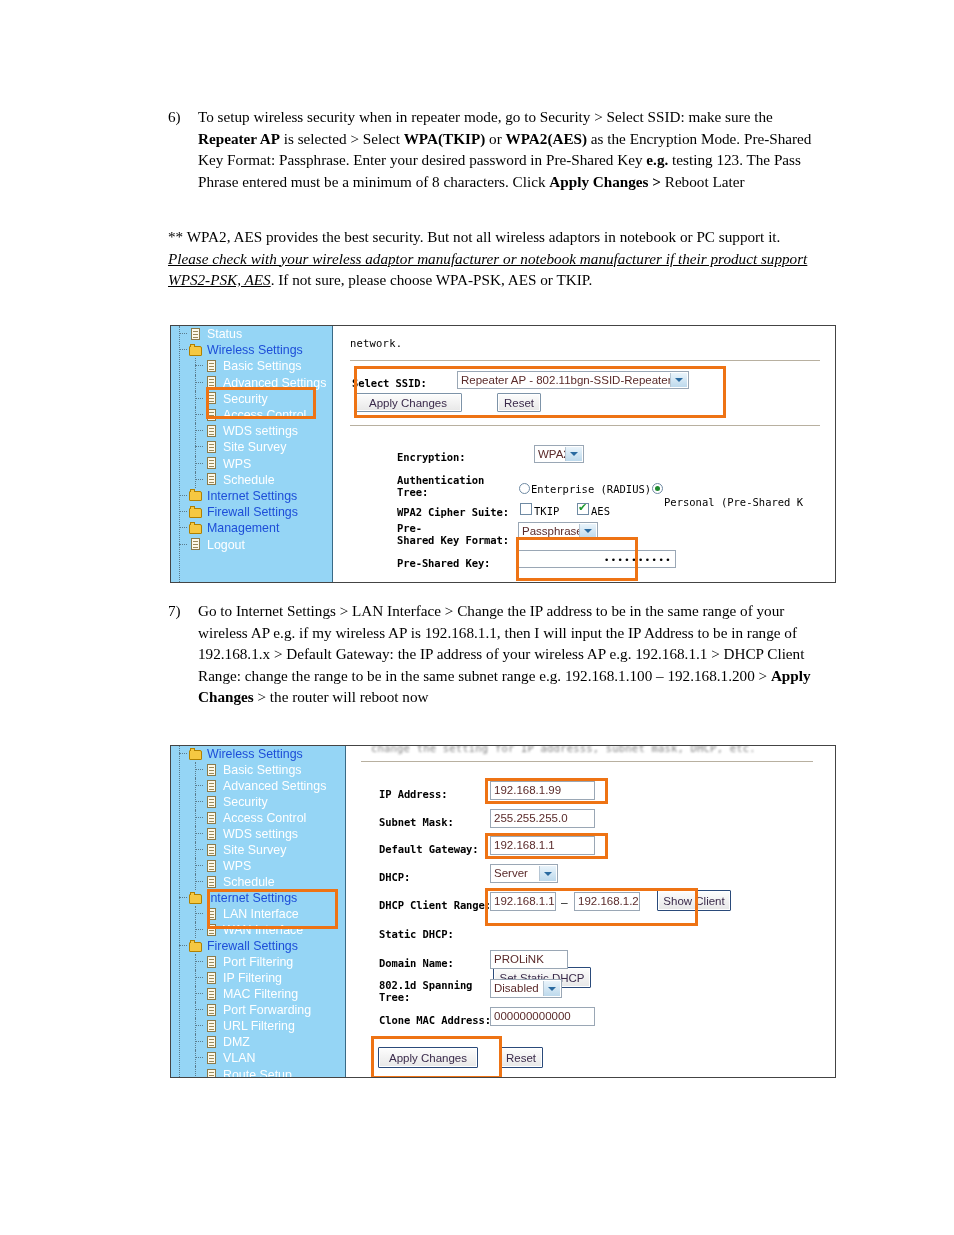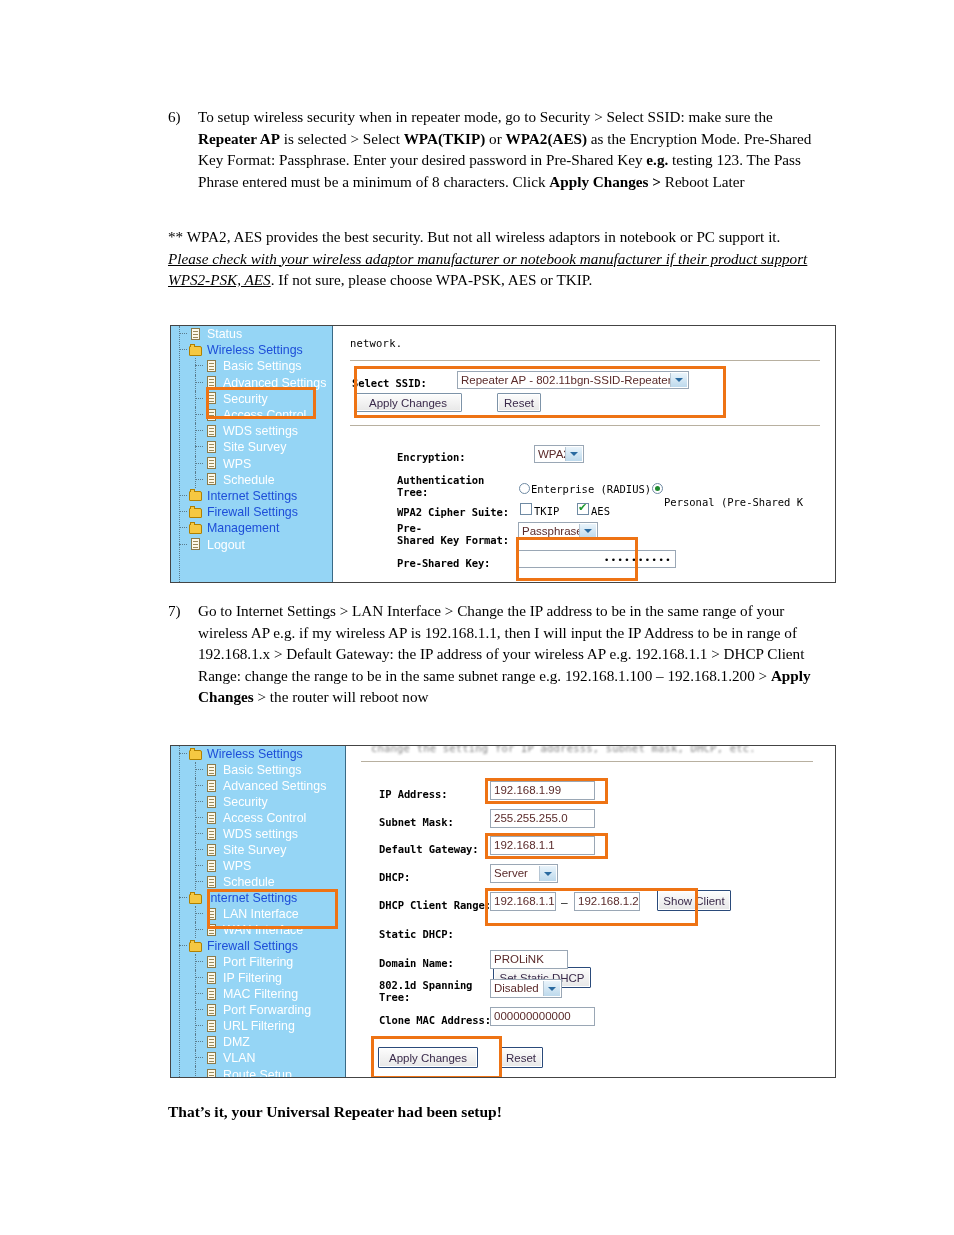--- a/index.html
+++ b/index.html
@@ -606,15 +606,14 @@
       </div>
 
       <div class="hl" style="left:36px; top:143px; width:131px; height:40px;"></div>
       <div class="hl" style="left:314px; top:32px; width:123px; height:26px;"></div>
       <div class="hl" style="left:314px; top:87px; width:123px; height:26px;"></div>
       <div class="hl" style="left:314px; top:142px; width:213px; height:38px;"></div>
       <div class="hl" style="left:200px; top:290px; width:131px; height:43px;"></div>
     </div>
   </div>
 
-  <div class="closing" style="left:168px; top:1103px;">That’s it, your Universal Repeater had been setup!</div>
 
 </div>
 
 </body></html>

